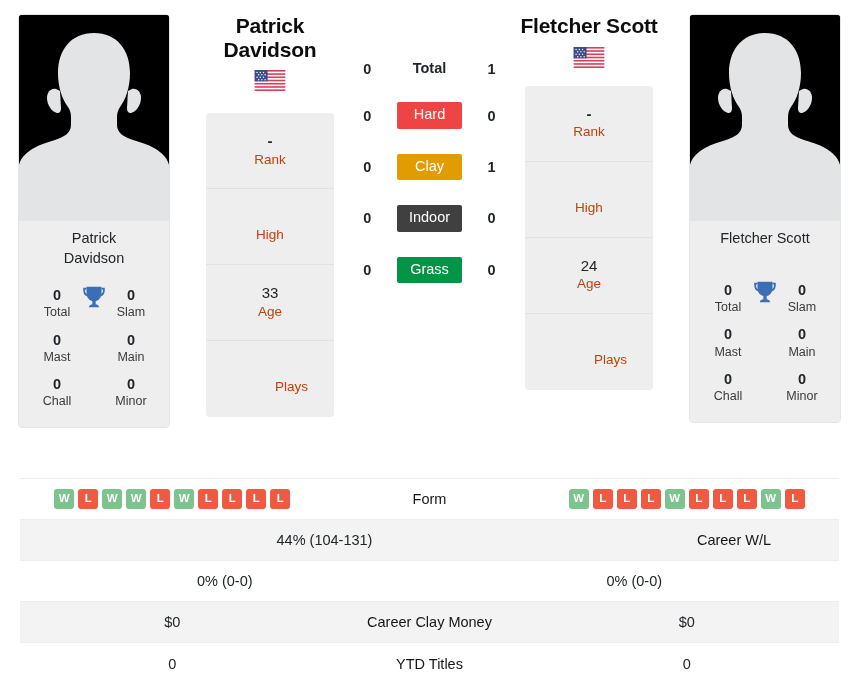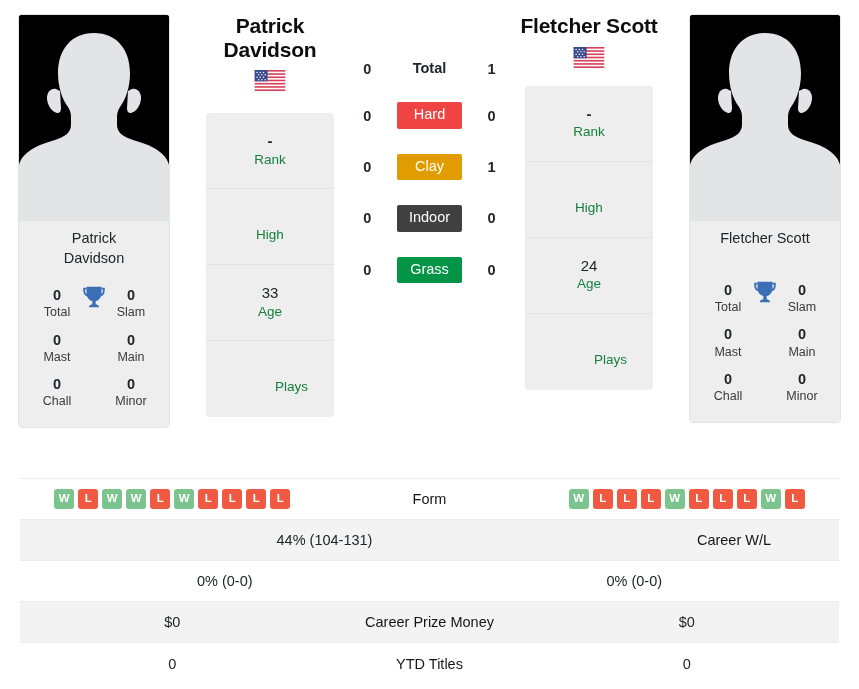--- a/index.html
+++ b/index.html
@@ -128,21 +128,21 @@
   .info-val {
     font-size: 15px;
     font-weight: normal;
     color: #212529;
     line-height: 1.3;
     min-height: 19px;
   }
   .info-val.dash { font-weight: bold; }
   .info-lab {
     font-size: 13.5px;
-    color: #15803d;
+    color: #c2410c;
     line-height: 1.35;
   }
 
   
   .surface-col {
     flex: 1 1 auto;
     display: flex;
     flex-direction: column;
     align-items: center;
     padding-top: 46px;
@@ -515,21 +515,21 @@
       <div class="tmid">Career W/L</div>
     </div>
 
     <div class="trow">
       <div class="tside">0% (0-0)</div>
       <div class="tside">0% (0-0)</div>
     </div>
 
     <div class="trow alt">
       <div class="tside">$0</div>
-      <div class="tmid">Career Prize Money</div>
+      <div class="tmid">Career Clay Money</div>
       <div class="tside">$0</div>
     </div>
 
     <div class="trow" style="border-bottom:none">
       <div class="tside">0</div>
       <div class="tmid">YTD Titles</div>
       <div class="tside">0</div>
     </div>
 
   </div>

